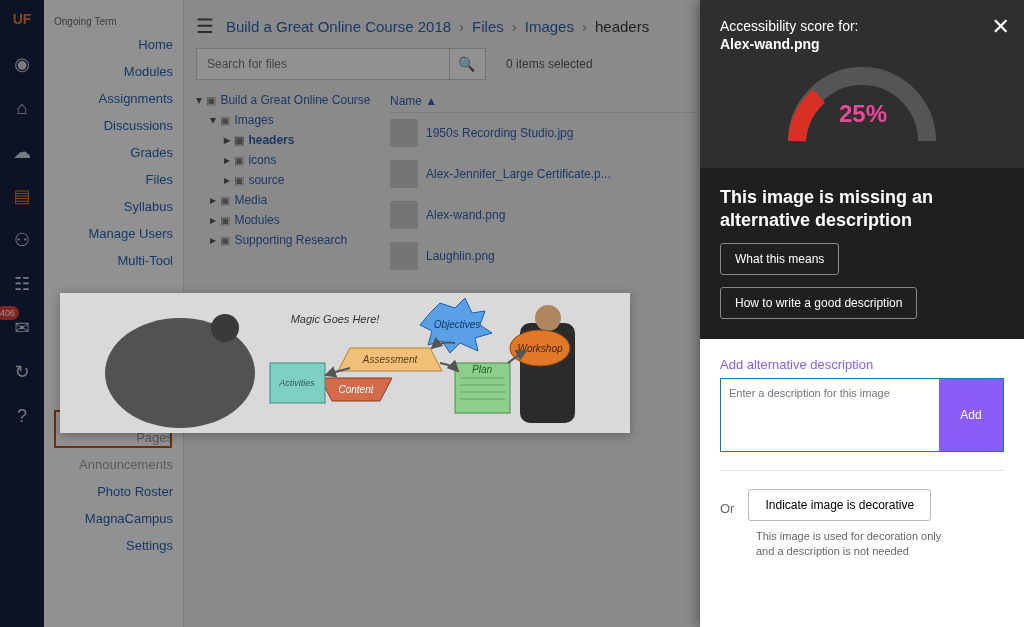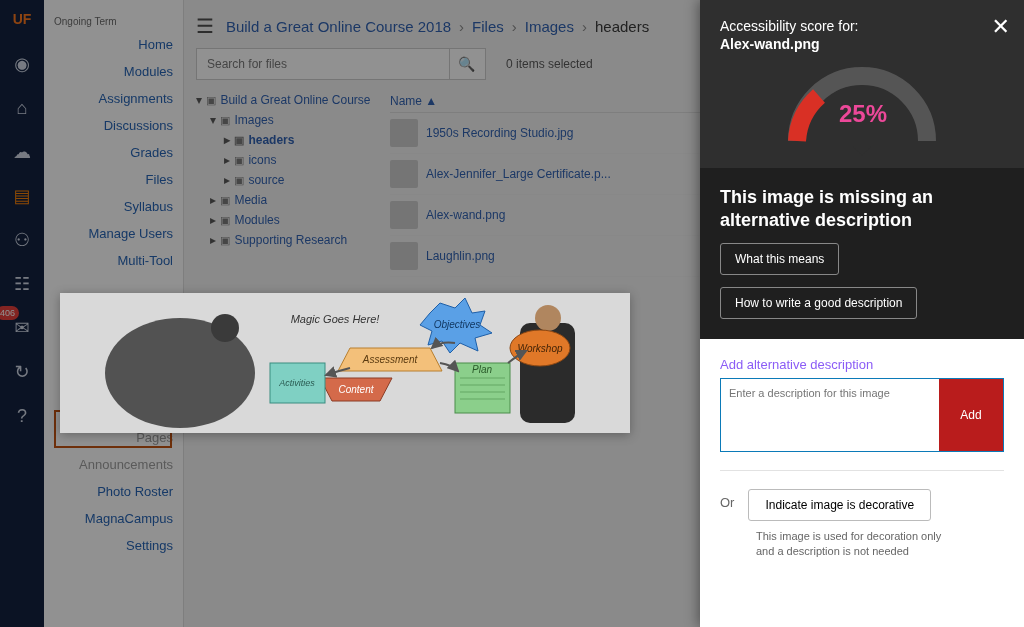--- a/index.html
+++ b/index.html
@@ -70,23 +70,23 @@
   .ally .gauge .pct { position:absolute; left:2px; right:0; top:34px; text-align:center; font-size:24px; font-weight:700; color:#ec4899; }
   .ally .gauge .chev { width:0;height:0;border-left:9px solid transparent;border-right:9px solid transparent;border-top:10px solid #2f2f2f;position:absolute;left:50%;bottom:-10px;transform:translateX(-50%); }
   .ally .issue { background:#1f1f1f; color:#fff; padding:18px 20px 20px; }
   .ally .issue h2 { font-size:18px; font-weight:600; line-height:1.25; }
   .ally .btn-outline { display:inline-block; border:1px solid #888; color:#fff; font-size:12px; padding:8px 14px; margin-top:12px; border-radius:3px; background:transparent; cursor:pointer; }
 
   .ally .lower { padding:18px 20px; color:#333; font-size:13px; overflow:auto; }
   .ally .lower .lbl { color:#8b5cf6; margin-bottom:6px; font-size:13px; }
   .ally .descrow { display:flex; border:1px solid #0b7ab8; }
   .ally .descrow textarea { flex:1; border:none; outline:none; resize:none; height:72px; padding:8px; font-size:11px; font-family:inherit; }
-  .ally .descrow .add { width:64px; background:#b91c1c; color:#fff; display:flex; align-items:center; justify-content:center; font-size:12px; cursor:pointer; }
+  .ally .descrow .add { width:64px; background:#8b5cf6; color:#fff; display:flex; align-items:center; justify-content:center; font-size:12px; cursor:pointer; }
   .ally hr { border:none; border-top:1px solid #e2e2e2; margin:18px 0; }
-  .ally .orrow { display:flex; align-items:flex-start; gap:14px; }
+  .ally .orrow { display:flex; align-items:center; gap:14px; }
   .ally .orrow .or { color:#666; padding-top:6px; }
   .ally .orrow .deco { border:1px solid #bbb; padding:8px 16px; font-size:12px; border-radius:3px; background:#fff; cursor:pointer; }
   .ally .hint { color:#666; font-size:11px; margin:8px 0 0 36px; max-width:200px; line-height:1.4; }
 </style>
 </head>
 <body>
 
 <div class="app">
 
   <div class="rail">

